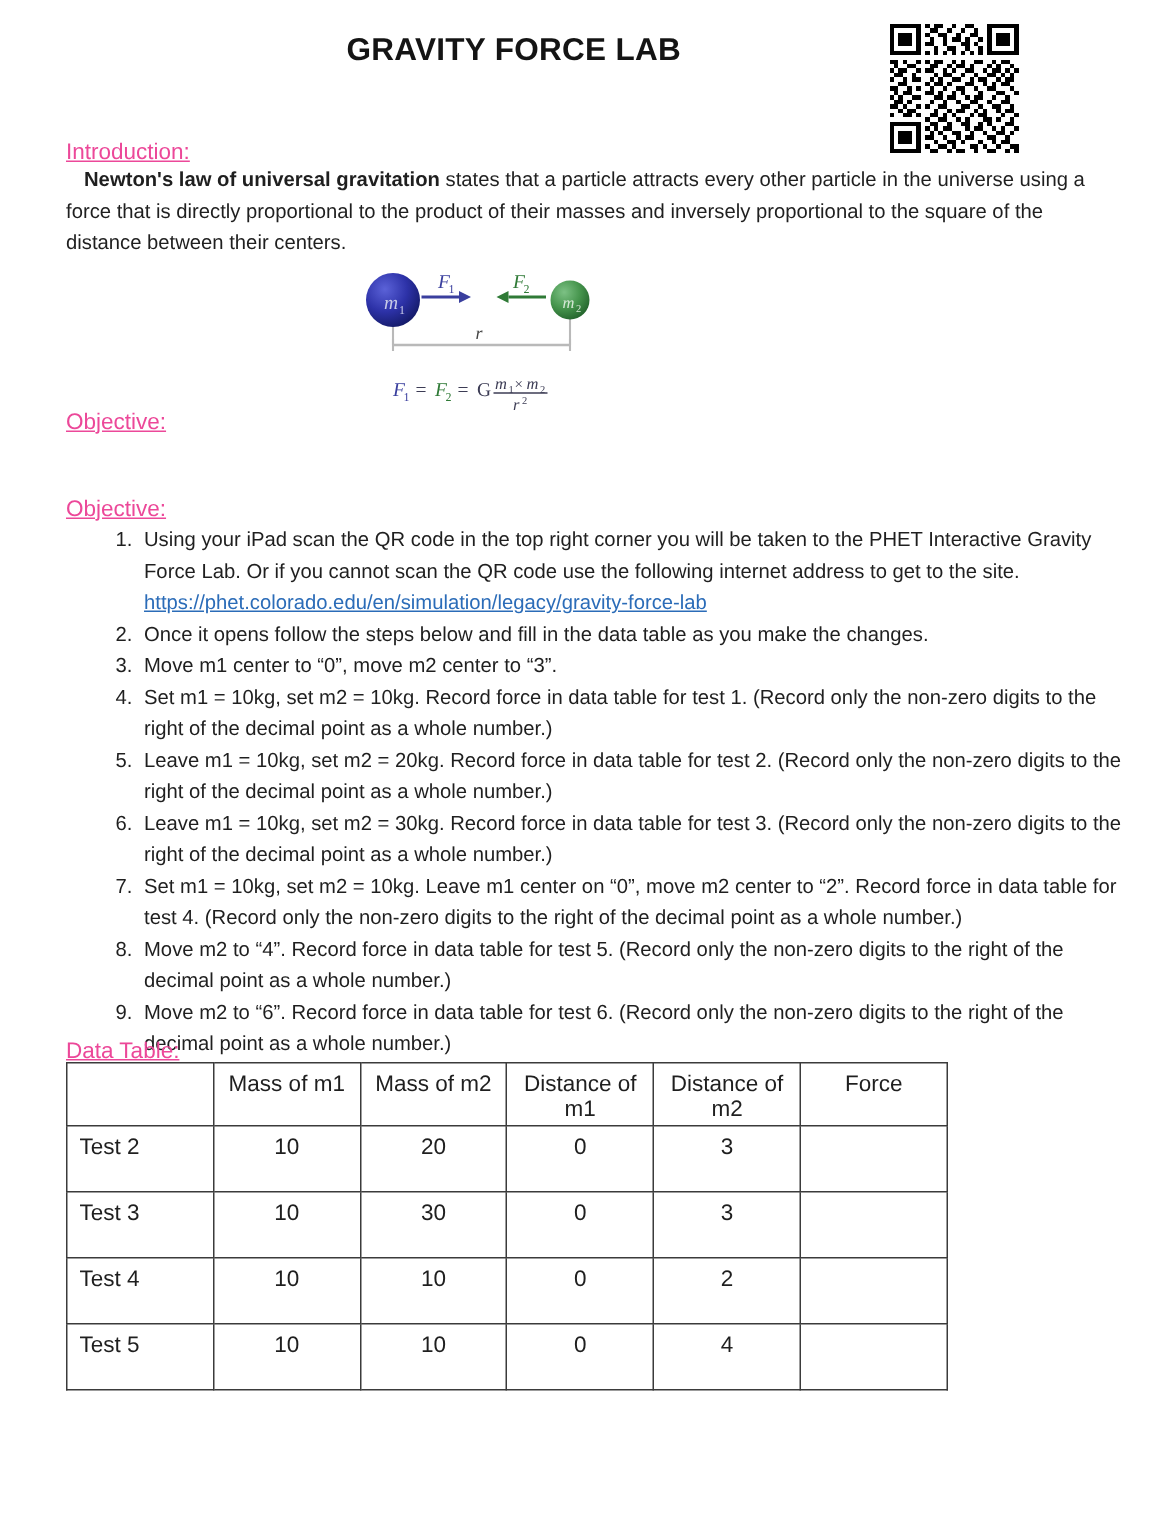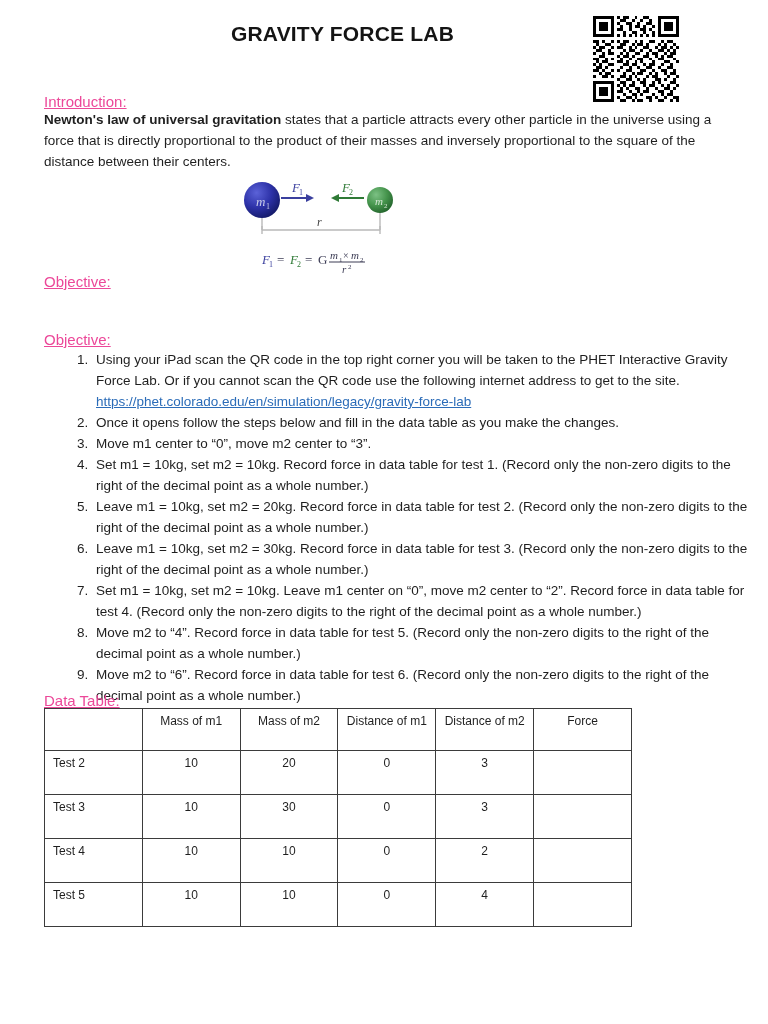--- a/index.html
+++ b/index.html
@@ -53,21 +53,21 @@
     text-decoration: underline;
     color: #ec4899;
     white-space: nowrap;
   }
   .para {
     position: absolute;
     font-size: 13.5px;
     line-height: 21px;
     color: #1f1f1f;
   }
-  .para b { font-weight: bold; }
+  .para b { font-weight: bold; margin-left: 12px; }
 
   #intro-heading { left: 44px; top: 93px; }
   #intro-body    { left: 44px; top: 109px; width: 697px; }
 
   #objective-heading { left: 44px; top: 273px; }
   #objective-body    { left: 44px; top: 291px; width: 690px; }
 
   #procedure-heading { left: 44px; top: 331px; }
 
   
@@ -105,21 +105,21 @@
 
   
   #datatable-heading { left: 44px; top: 692px; }
 
   table.data-table {
     position: absolute;
     left: 44px;
     top: 708px;
     width: 588px;
     border-collapse: collapse;
-    font-size: 12px;
+    font-size: 15px;
     color: #1f1f1f;
   }
   table.data-table td {
     border: 1px solid #3b3b3b;
     height: 38px;
     vertical-align: top;
     padding: 5px 6px 0 6px;
     text-align: center;
   }
   table.data-table tr.head-row td {

